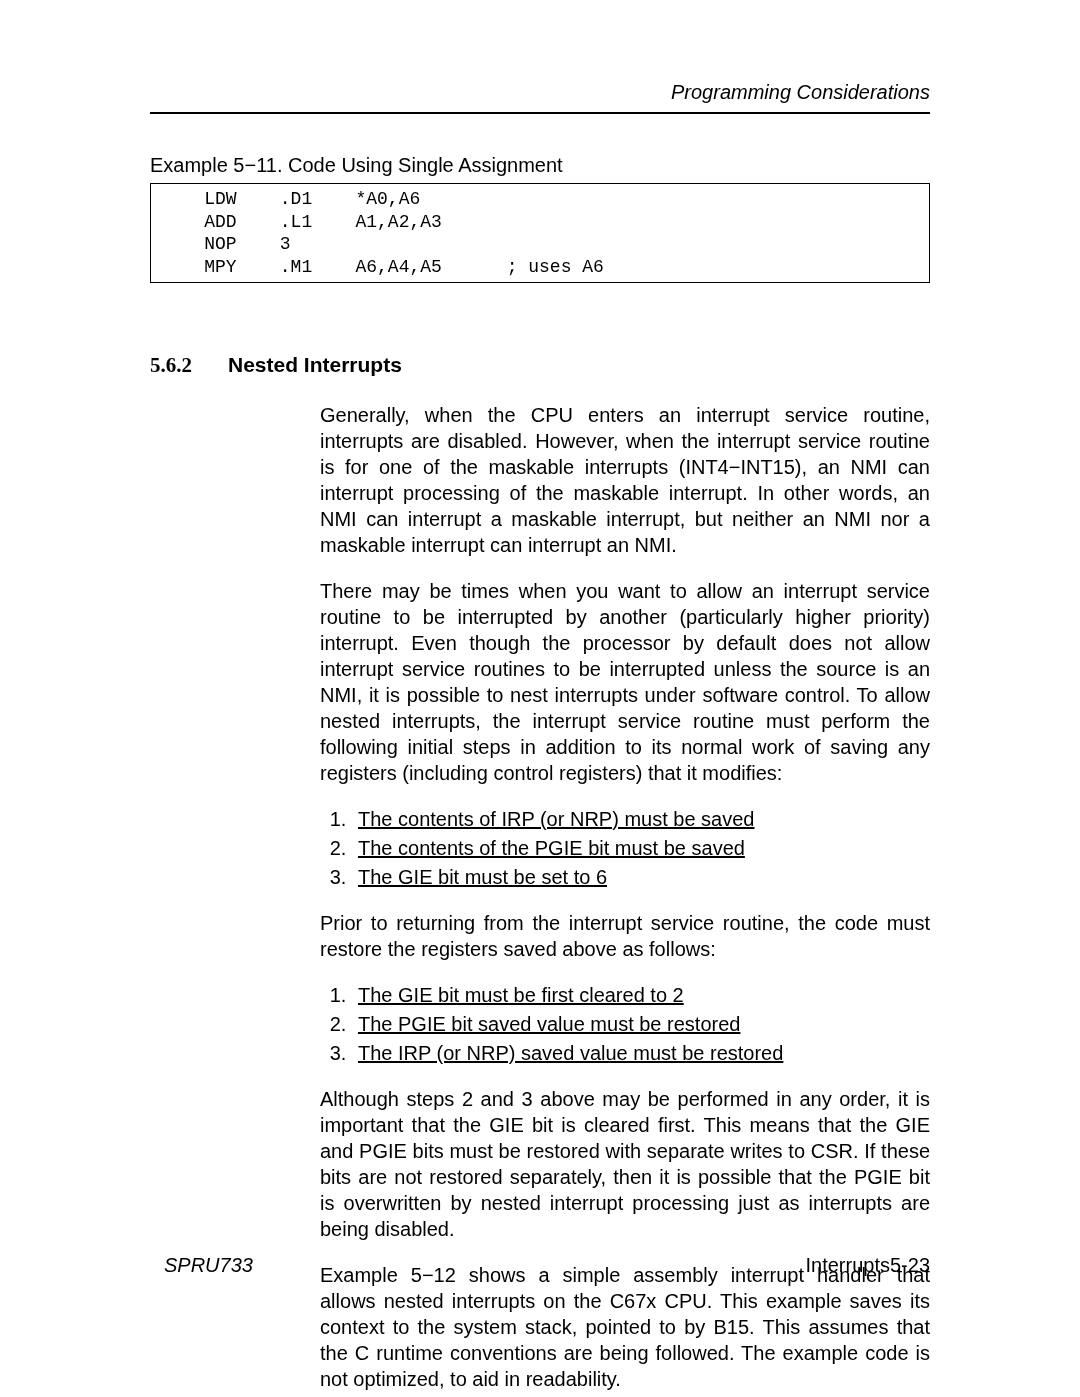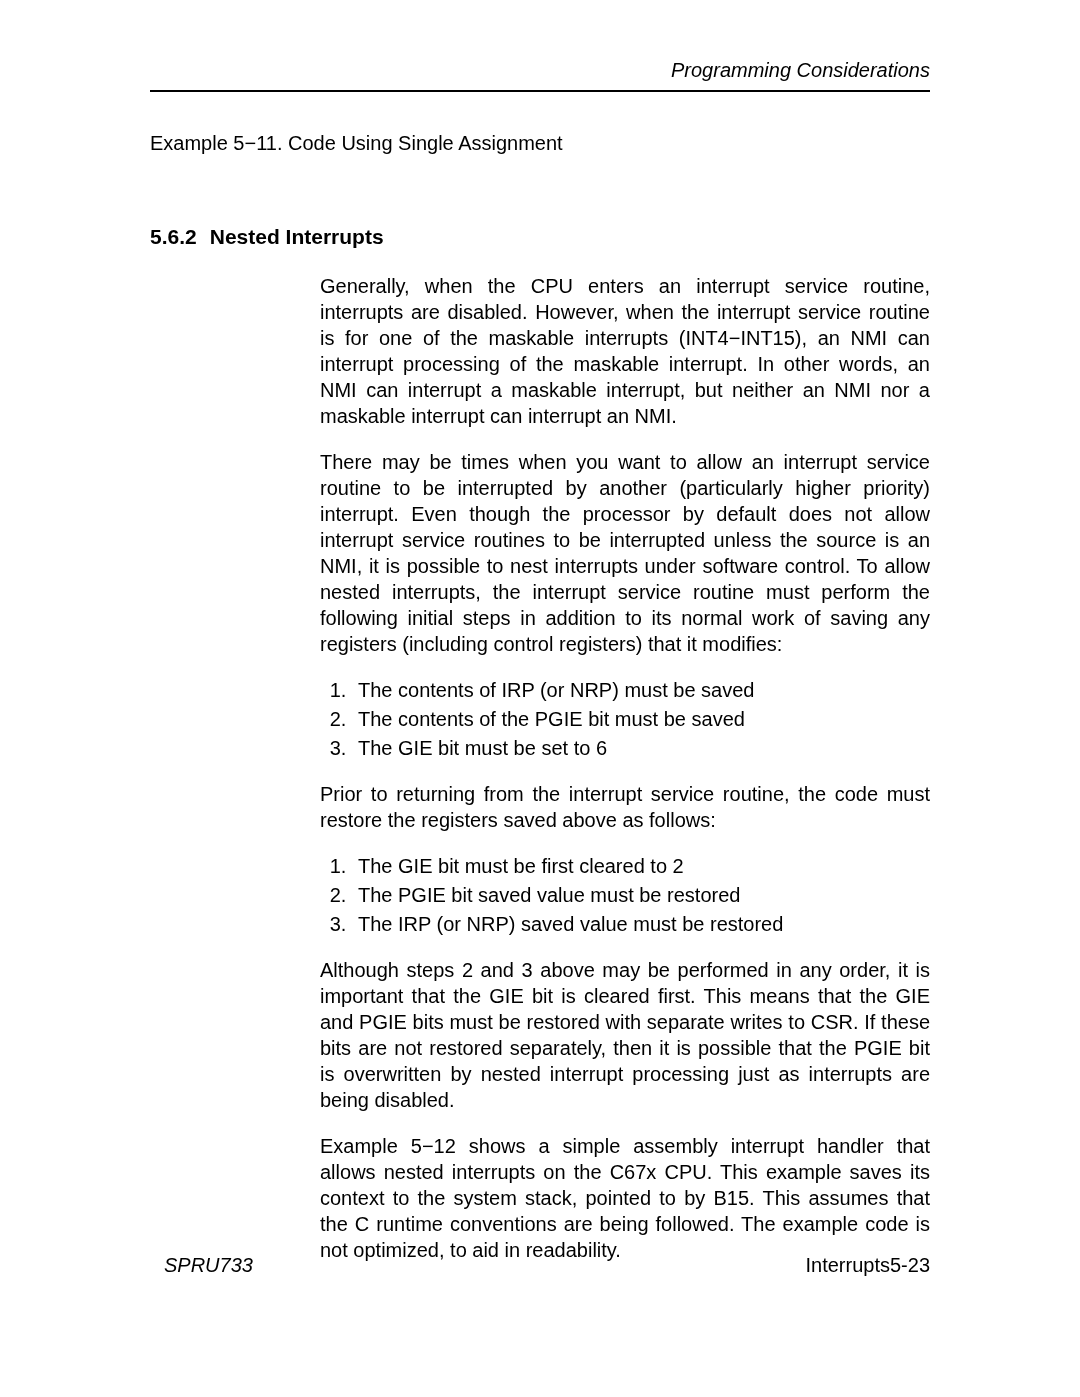--- a/index.html
+++ b/index.html
@@ -7,21 +7,21 @@
     padding: 0;
     background: #fff;
     font-family: Arial, Helvetica, sans-serif;
     color: #000;
   }
   .page {
     width: 1080px;
     height: 1397px;
     position: relative;
     box-sizing: border-box;
-    padding: 59px 150px 0 150px;
+    padding: 81px 150px 0 150px;
   }
   .running-head {
     text-align: right;
     font-size: 20px;
     font-style: italic;
     margin-bottom: 8px;
   }
   .head-rule {
     border: none;
     border-top: 2px solid #000;
@@ -39,35 +39,37 @@
     white-space: pre;
     line-height: 1.25;
   }
   .section-heading {
     margin-top: 70px;
     font-weight: bold;
     font-size: 21px;
   }
   .section-heading .sec-num {
     display: inline-block;
-    margin-right: 13px;
+    margin-right: 36px;
+    font-family: Liberation Serif, serif;
   }
   .body-block {
     margin-left: 170px;
     margin-top: 24px;
     font-size: 20px;
     line-height: 1.3;
   }
   .body-block p {
     margin: 0 0 20px 0;
     text-align: justify;
   }
   .body-block ol {
     margin: 0 0 20px 0;
     padding-left: 32px;
+    text-decoration: underline;
   }
   .body-block ol li {
     margin-bottom: 3px;
     padding-left: 6px;
   }
   .footer {
     position: absolute;
     bottom: 120px;
     left: 164px;
     right: 150px;
@@ -85,20 +87,24 @@
 </style>
 </head>
 <body>
 
 <div class="page">
 
   <div class="running-head">Programming Considerations</div>
   <hr class="head-rule">
 
   <div class="example-caption">Example 5−11. Code Using Single Assignment</div>
+  <div class="code-box">    LDW    .D1    *A0,A6
+    ADD    .L1    A1,A2,A3
+    NOP    3
+    MPY    .M1    A6,A4,A5      ; uses A6</div>
 
   <div class="section-heading">
     <span class="sec-num">5.6.2</span><span>Nested Interrupts</span>
   </div>
 
   <div class="body-block">
     <p>Generally, when the CPU enters an interrupt service routine, interrupts are disabled. However, when the interrupt service routine is for one of the maskable interrupts (INT4−INT15), an NMI can interrupt processing of the maskable interrupt. In other words, an NMI can interrupt a maskable interrupt, but neither an NMI nor a maskable interrupt can interrupt an NMI.</p>
     <p>There may be times when you want to allow an interrupt service routine to be interrupted by another (particularly higher priority) interrupt. Even though the processor by default does not allow interrupt service routines to be interrupted unless the source is an NMI, it is possible to nest interrupts under software control. To allow nested interrupts, the interrupt service routine must perform the following initial steps in addition to its normal work of saving any registers (including control registers) that it modifies:</p>
     <ol>
       <li>The contents of IRP (or NRP) must be saved</li>

